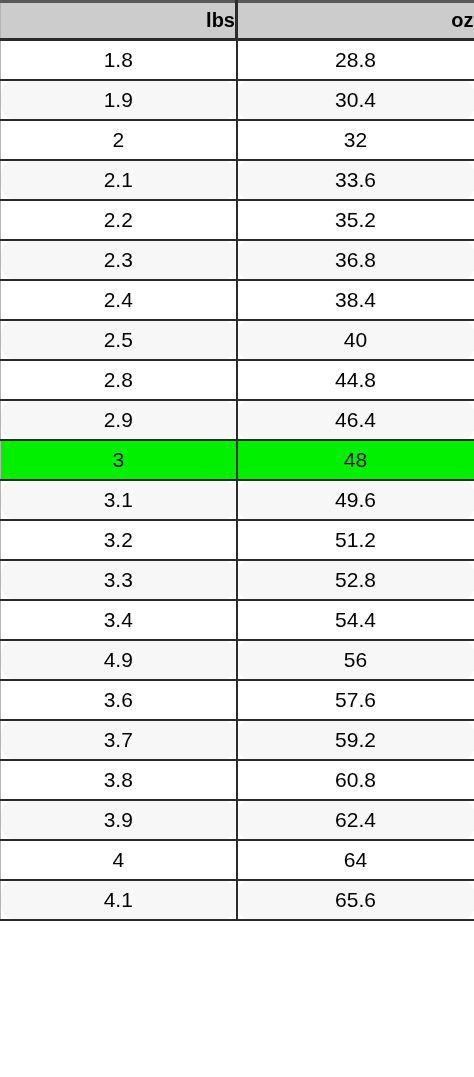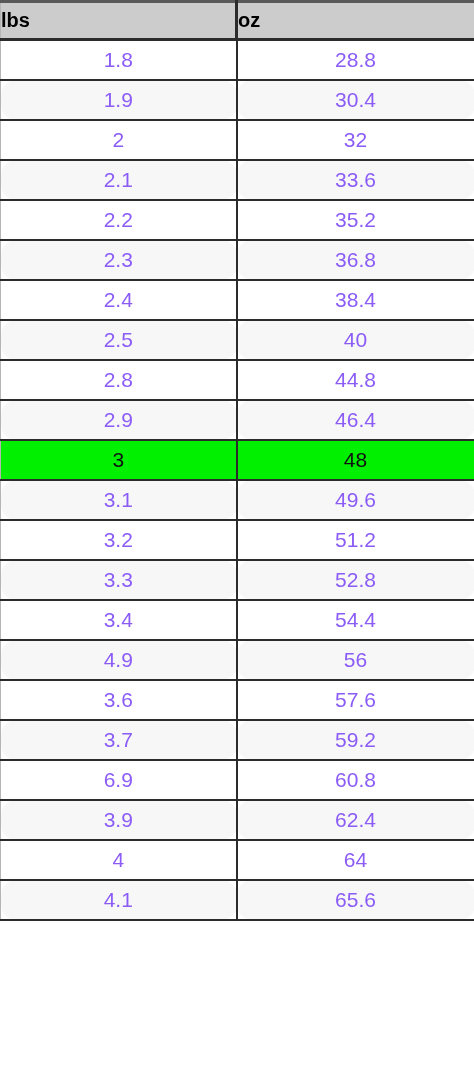--- a/index.html
+++ b/index.html
@@ -25,35 +25,35 @@
   }
 
   #conversion-table col.col-left  { width: 236px; }
   #conversion-table col.col-right { width: 238px; }
 
   thead th {
     background: #cccccc;
     color: #000000;
     font-size: 20px;
     font-weight: bold;
-    text-align: left;
+    text-align: right;
     height: 35px;
     padding: 0;
     border-bottom: 3px solid #2b2b2b;
     vertical-align: middle;
   }
   thead th.th-left {
     border-right: 3px solid #2b2b2b;
   }
 
   tbody td {
     height: 38px;
     padding: 0;
     font-size: 21px;
-    color: #8b5cf6;
+    color: #000000;
     text-align: center;
     vertical-align: middle;
     border-bottom: 2px solid #2b2b2b;
     line-height: 38px;
   }
   tbody td.cell-left {
     border-right: 2px solid #2b2b2b;
   }
 
   tbody tr.row-odd  td { background: #ffffff; }
@@ -145,21 +145,21 @@
       </tr>
       <tr class="row-odd">
         <td class="cell-left">3.6</td>
         <td class="cell-right">57.6</td>
       </tr>
       <tr class="row-even">
         <td class="cell-left">3.7</td>
         <td class="cell-right">59.2</td>
       </tr>
       <tr class="row-odd">
-        <td class="cell-left">6.9</td>
+        <td class="cell-left">3.8</td>
         <td class="cell-right">60.8</td>
       </tr>
       <tr class="row-even">
         <td class="cell-left">3.9</td>
         <td class="cell-right">62.4</td>
       </tr>
       <tr class="row-odd">
         <td class="cell-left">4</td>
         <td class="cell-right">64</td>
       </tr>

